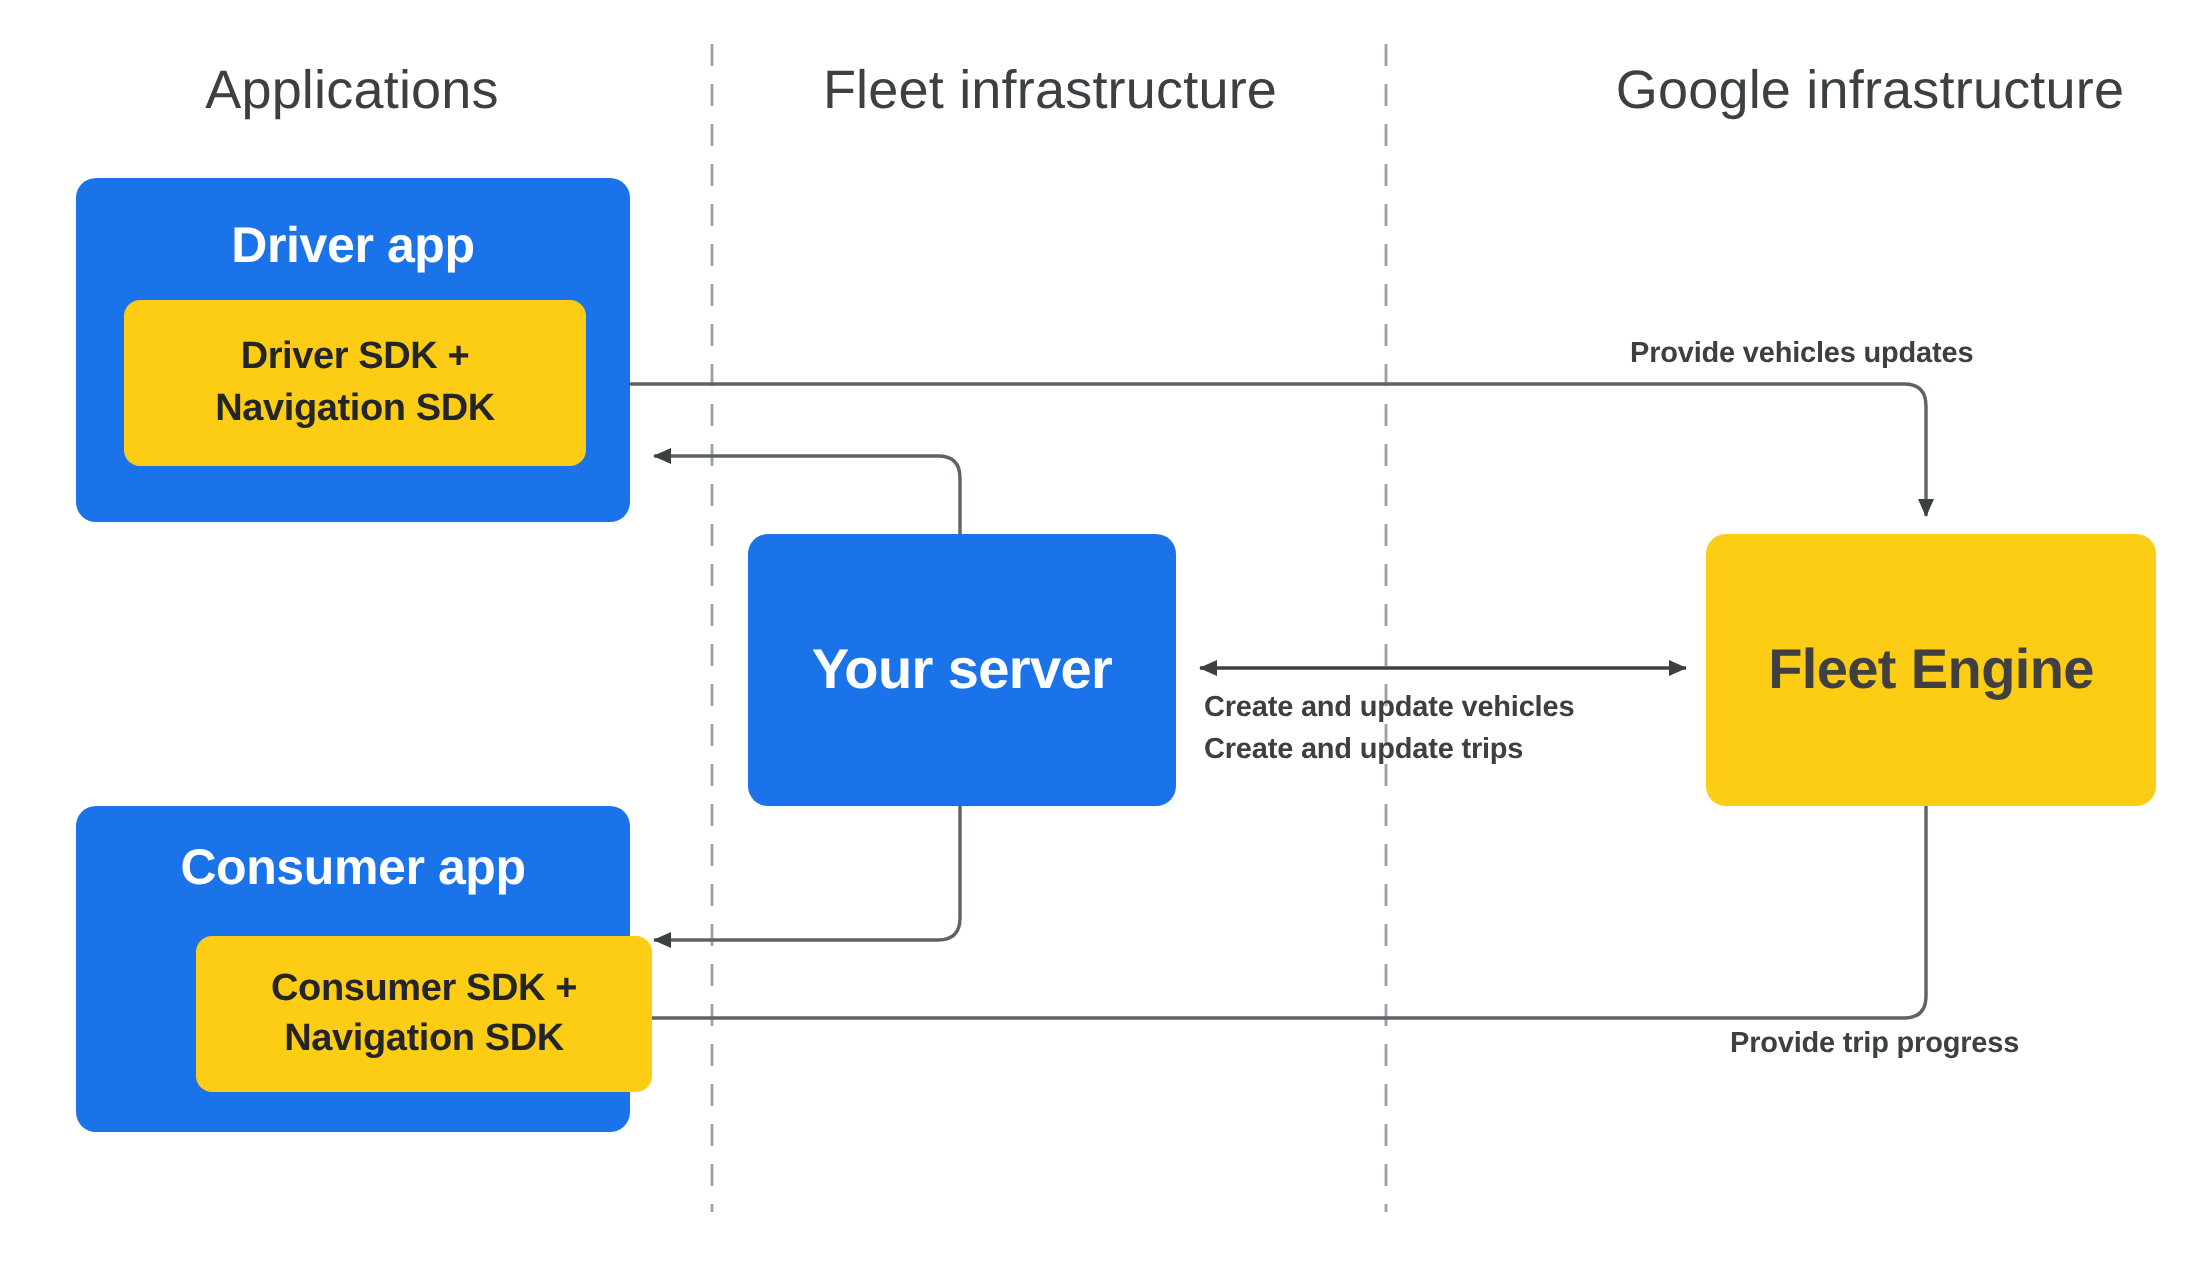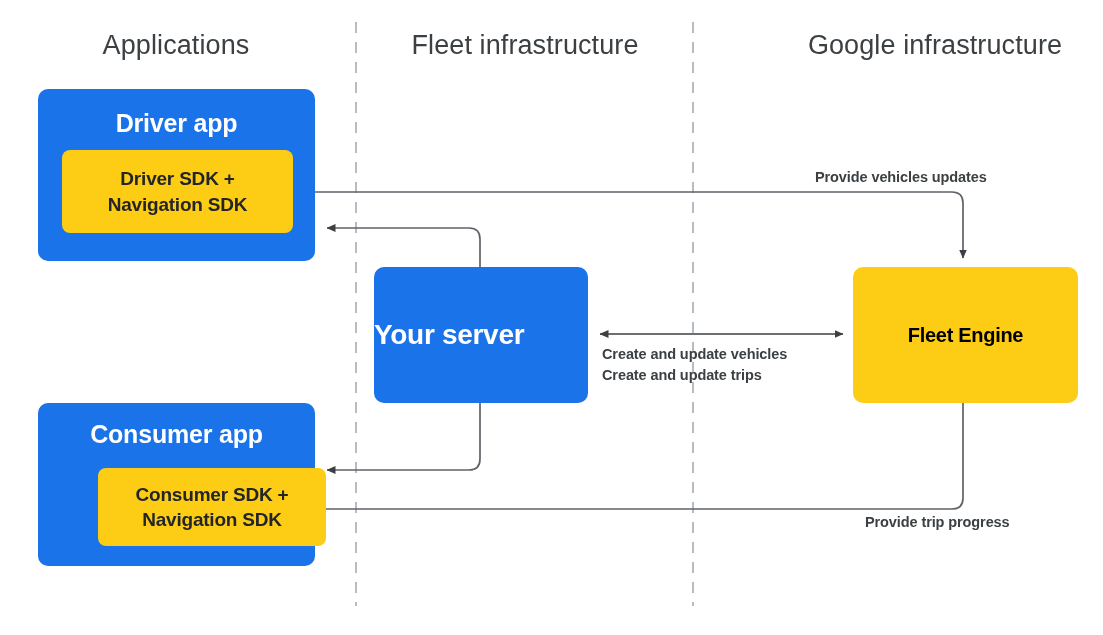--- a/index.html
+++ b/index.html
@@ -73,43 +73,43 @@
     text-align: center;
     letter-spacing: -0.2px;
   }
 
   .server-box {
     position: absolute;
     background: #1a73e8;
     border-radius: 10px;
     display: flex;
     align-items: center;
-    justify-content: flex-start;
+    justify-content: center;
   }
   .server-text {
     color: #ffffff;
     font-family: "Liberation Sans", sans-serif;
     font-size: 28px;
     font-weight: bold;
     white-space: nowrap;
     letter-spacing: -0.3px;
   }
 
   .engine-box {
     position: absolute;
     background: #fccd14;
     border-radius: 10px;
     display: flex;
     align-items: center;
     justify-content: center;
   }
   .engine-text {
-    color: #000000;
+    color: #404040;
     font-family: "Liberation Sans", sans-serif;
-    font-size: 20px;
+    font-size: 28px;
     font-weight: bold;
     white-space: nowrap;
     letter-spacing: -0.3px;
   }
 
   .wire-label {
     position: absolute;
     font-family: "Liberation Sans", sans-serif;
     font-size: 14.5px;
     font-weight: bold;

